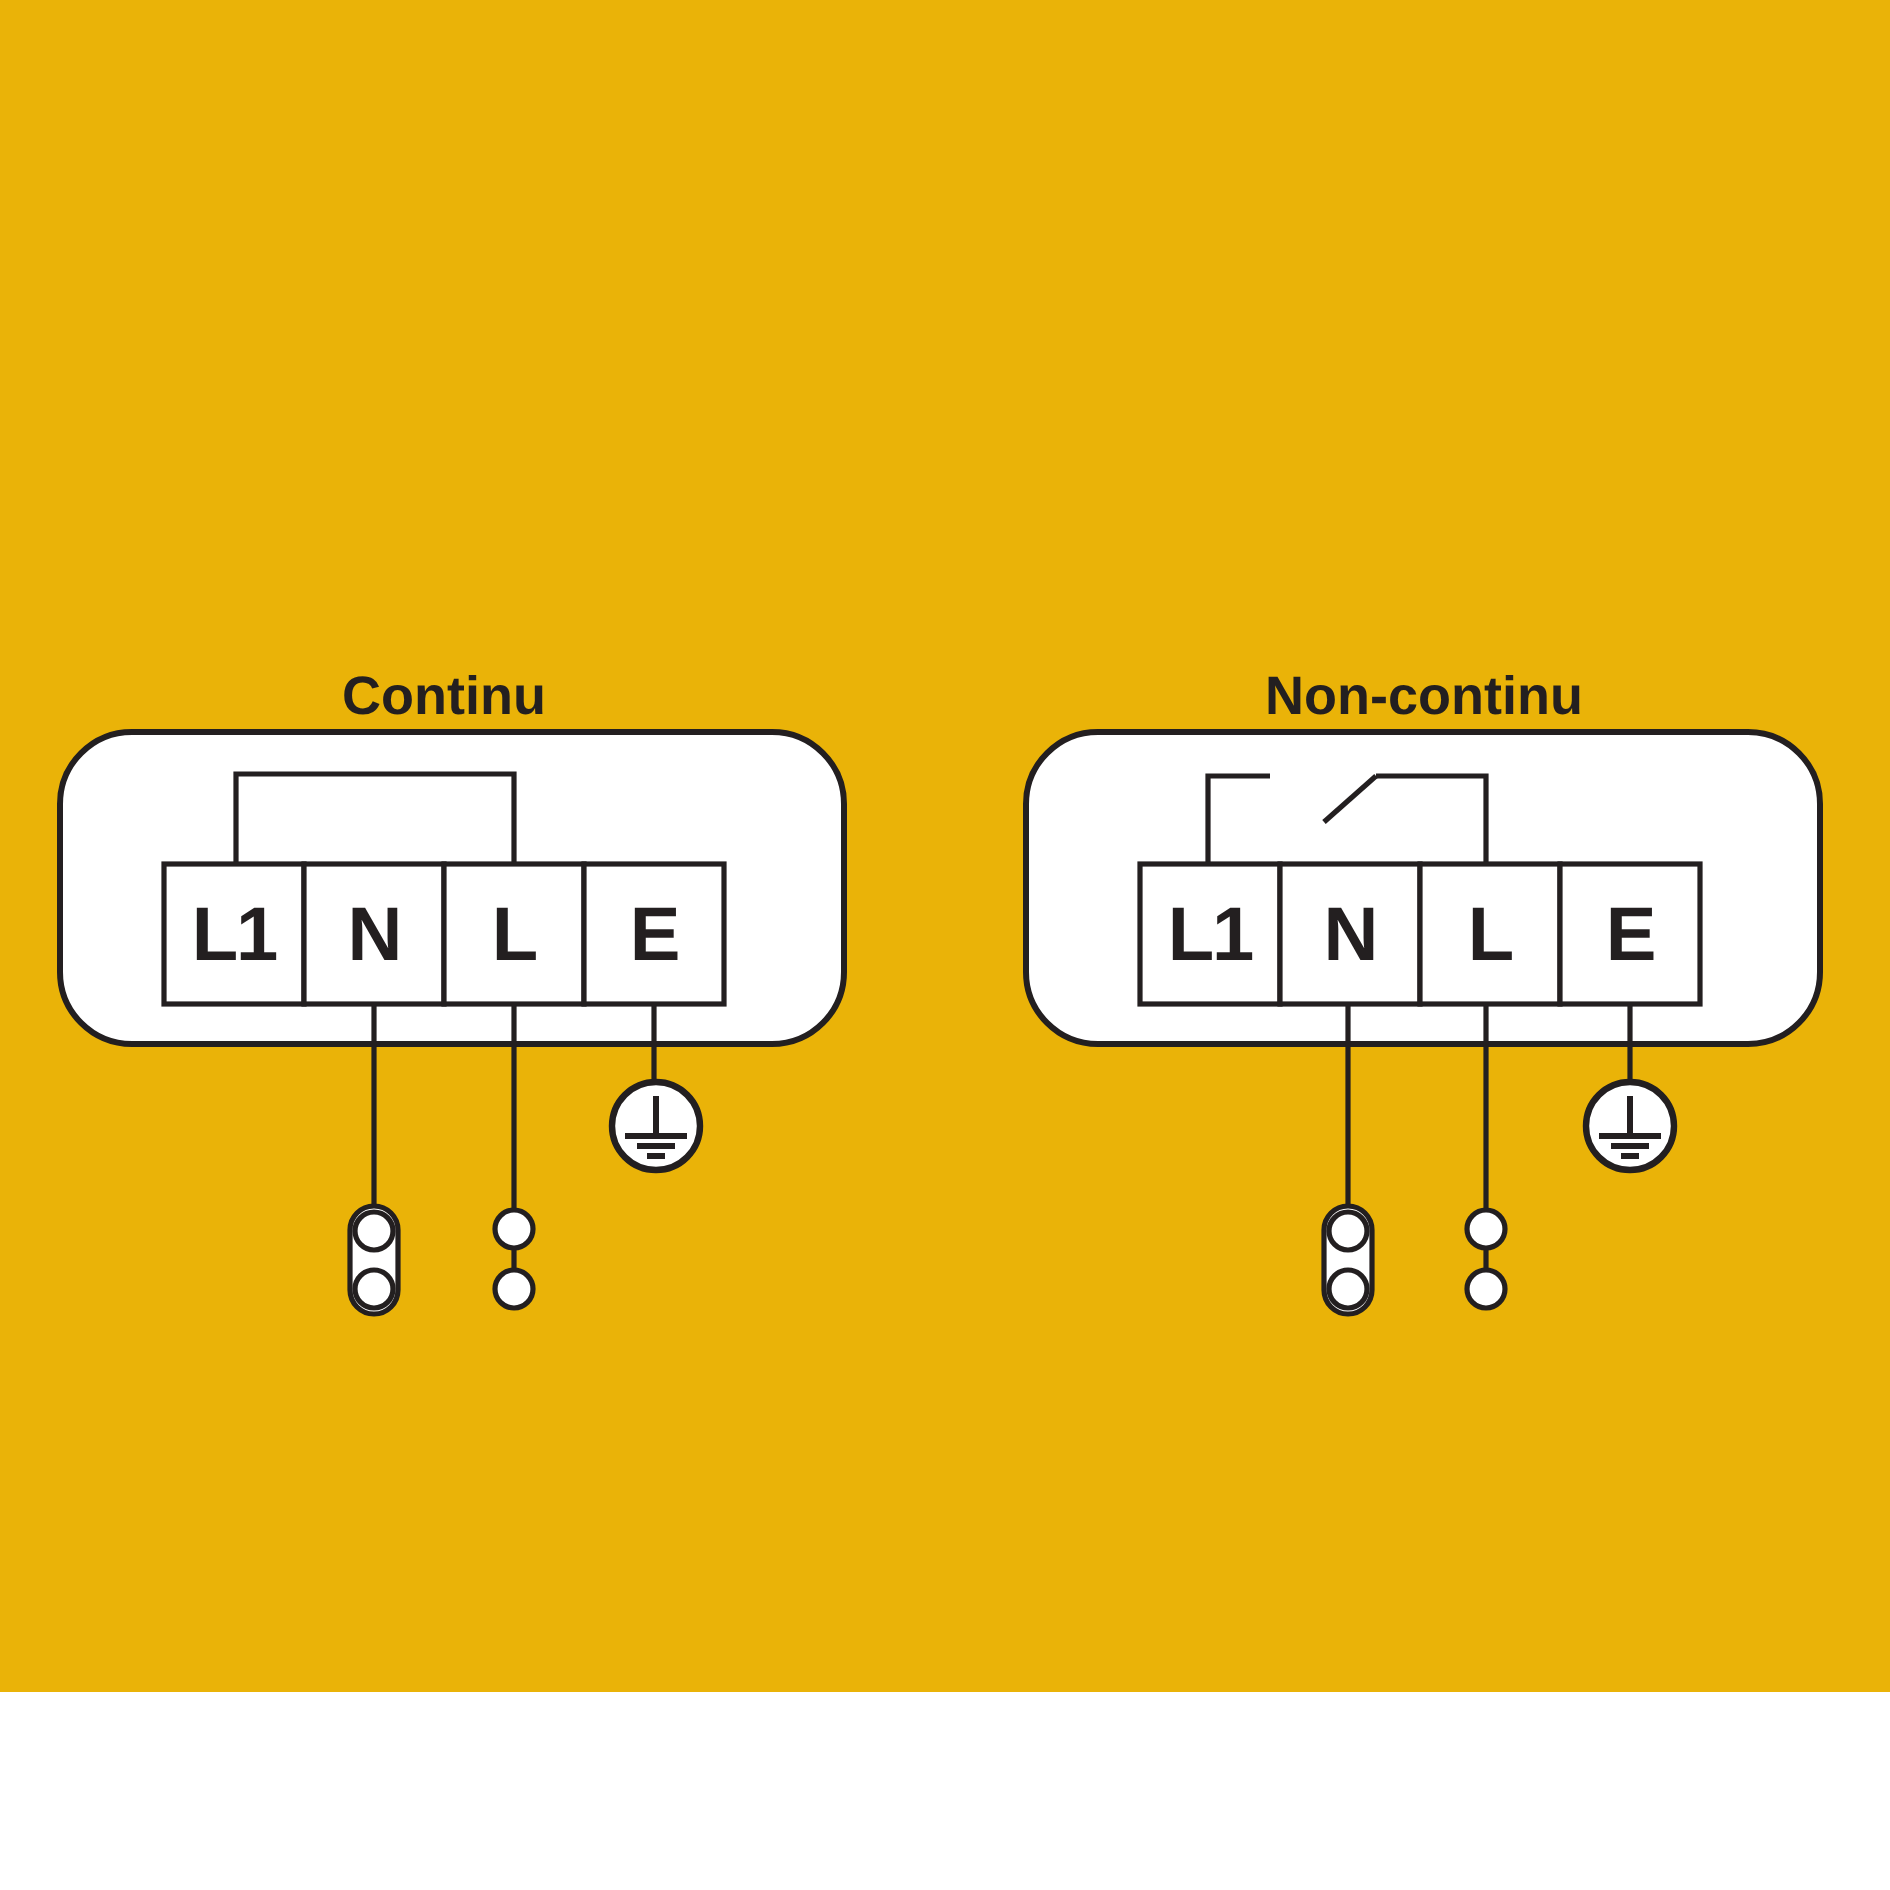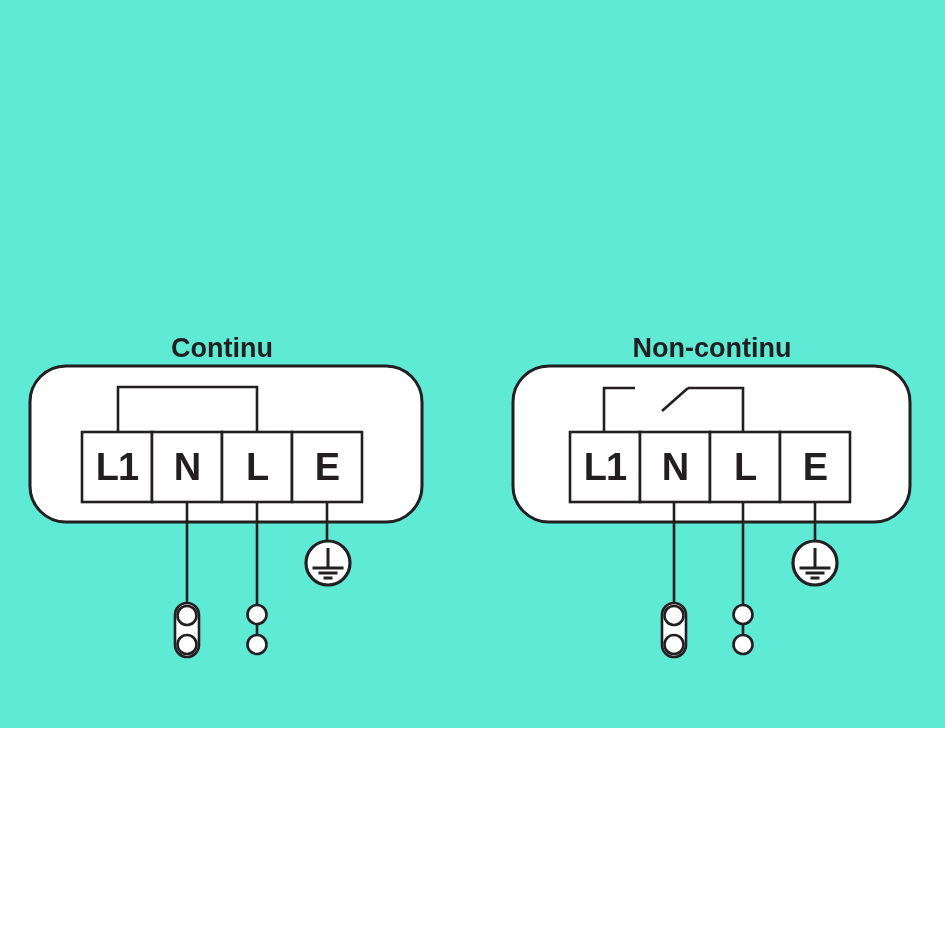--- a/index.html
+++ b/index.html
@@ -4,22 +4,22 @@
 <style>
   html, body {
     margin: 0;
     padding: 0;
     background: #ffffff;
     font-family: "Liberation Sans", sans-serif;
   }
   .canvas {
     position: relative;
     width: 945px;
-    height: 728px;
-    background: #5eead4;
+    height: 846px;
+    background: #eab308;
     overflow: hidden;
   }
   svg.diagram {
     position: absolute;
     top: 320px;
     width: 425px;
     height: 350px;
   }
   svg.diagram.left  { left: 20px; }
   svg.diagram.right { left: 500px; }

